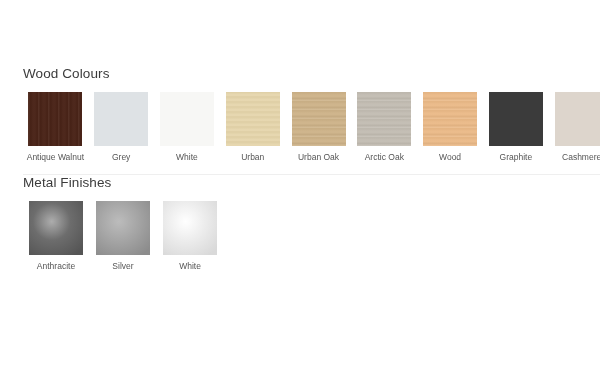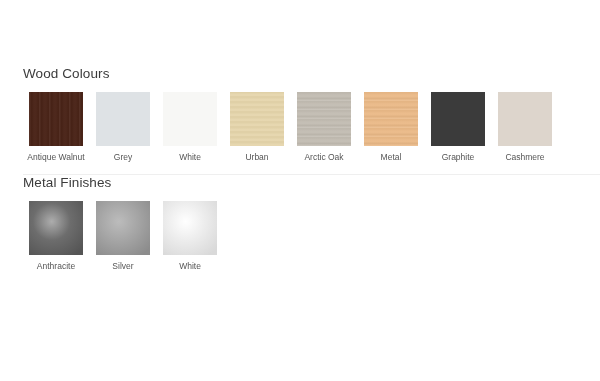--- a/index.html
+++ b/index.html
@@ -159,29 +159,33 @@
       <div class="swatch-cell">
         <div class="swatch flat" style="background-color: rgb(247, 247, 245);"></div>
         <div class="swatch-label">White</div>
       </div>
 
       <div class="swatch-cell">
         <div class="swatch grain-soft" style="background-color: rgb(229, 213, 171);"></div>
         <div class="swatch-label">Urban</div>
       </div>
 
+      <div class="swatch-cell">
+        <div class="swatch grain-h" style="background-color: rgb(205, 178, 136);"></div>
+        <div class="swatch-label">Urban Oak</div>
+      </div>
 
       <div class="swatch-cell">
         <div class="swatch grain-h" style="background-color: rgb(194, 188, 178);"></div>
         <div class="swatch-label">Arctic Oak</div>
       </div>
 
       <div class="swatch-cell">
         <div class="swatch grain-h" style="background-color: rgb(234, 185, 135);"></div>
-        <div class="swatch-label">Metal</div>
+        <div class="swatch-label">Wood</div>
       </div>
 
       <div class="swatch-cell">
         <div class="swatch flat" style="background-color: rgb(59, 59, 59);"></div>
         <div class="swatch-label">Graphite</div>
       </div>
 
       <div class="swatch-cell">
         <div class="swatch flat" style="background-color: rgb(221, 213, 204);"></div>
         <div class="swatch-label">Cashmere</div>

